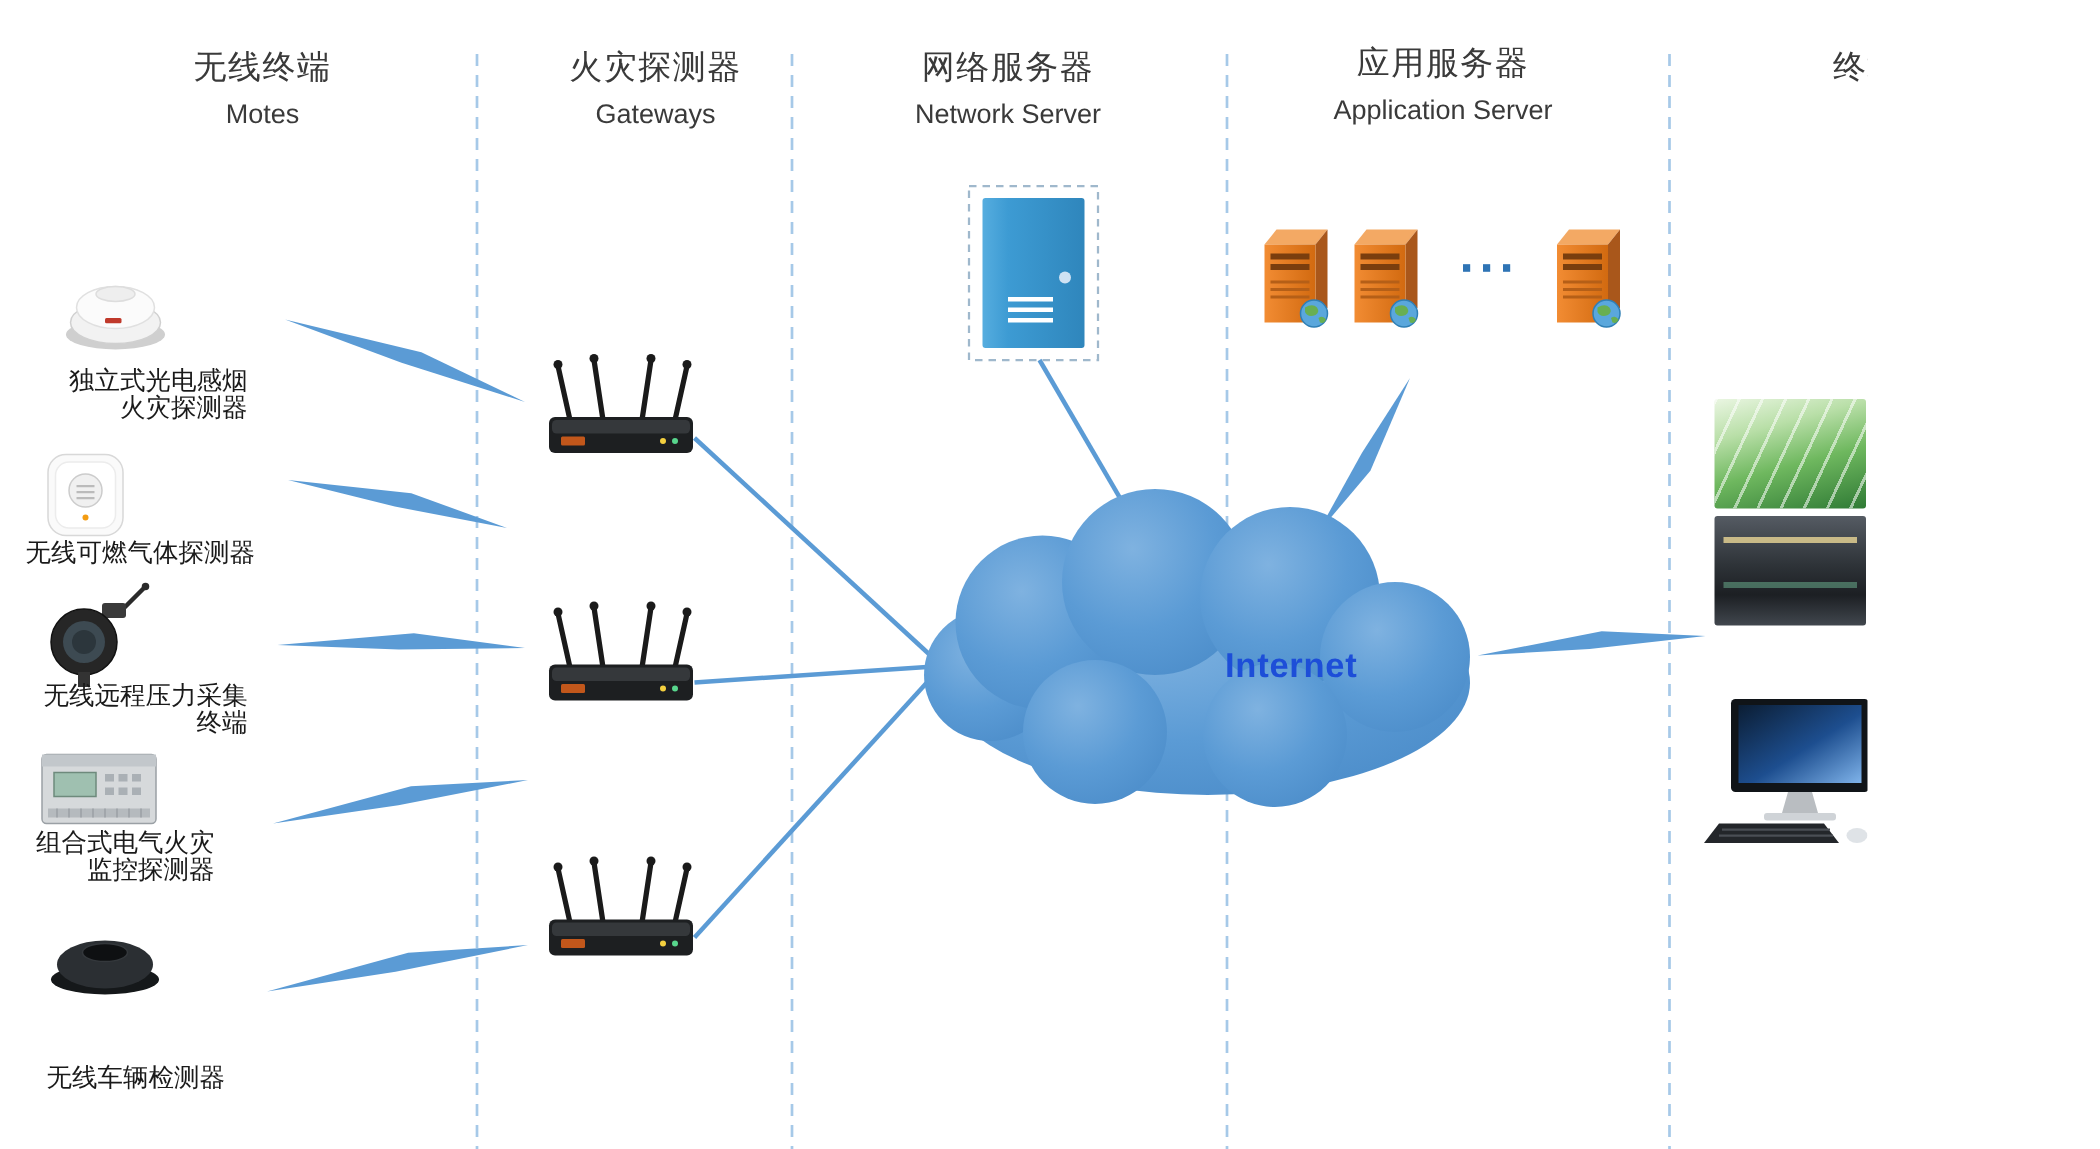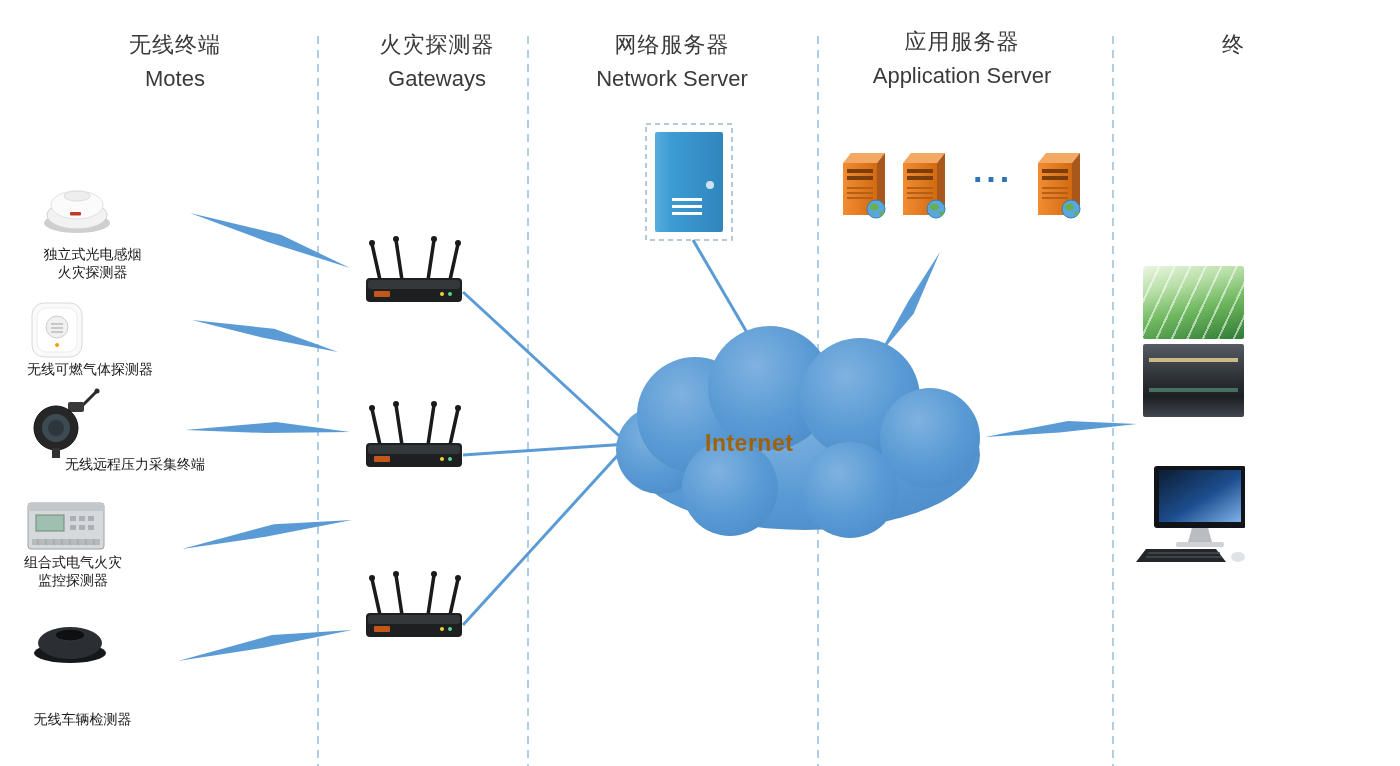--- a/index.html
+++ b/index.html
@@ -4,28 +4,28 @@
 <style>
   html,body{margin:0;padding:0;background:#fff;}
   .canvas{
     position:relative;width:1245px;height:766px;overflow:hidden;background:#fff;
     font-family:"Liberation Sans","DejaVu Sans",sans-serif;color:#333;
   }
   .canvas svg{position:absolute;left:0;top:0;}
   .overlay{position:absolute;}
   .hdr{text-align:center;}
   .hdr-zh{font-size:22px;color:#3a3a3a;letter-spacing:1px;}
-  .hdr-en{font-size:22px;color:#3a3a3a;margin-top:6px;}
+  .hdr-en{font-size:18px;color:#3a3a3a;margin-top:6px;}
   .dev-label{
-    position:absolute;text-align:center;font-size:14px;line-height:18px;color:#1a1a1a;
+    position:absolute;text-align:right;font-size:17px;line-height:18px;color:#1a1a1a;
     white-space:pre-line;
   }
   .cloud-label{
-    position:absolute;left:705px;top:430px;width:200px;text-align:left;
-    font-size:23px;font-weight:bold;color:#a16207;letter-spacing:.5px;
+    position:absolute;left:705px;top:430px;width:200px;text-align:right;
+    font-size:23px;font-weight:bold;color:#1d4ed8;letter-spacing:.5px;
   }
   .server-dots{
     position:absolute;left:965px;top:160px;width:56px;text-align:center;
     font-size:34px;font-weight:bold;color:#2E74B5;letter-spacing:2px;
   }
   
   .sep{stroke:#A6C9E8;stroke-width:1.8;stroke-dasharray:8 6;fill:none;}
   .bolt{fill:#5B9BD5;}
   .link{stroke:#5B9BD5;stroke-width:3;fill:none;}
   .ant{stroke:#1a1a1a;stroke-width:3.5;stroke-linecap:round;fill:none;}
@@ -235,21 +235,21 @@
     <div class="hdr-zh">应用服务器</div>
     <div class="hdr-en">Application Server</div>
   </div>
   <div class="overlay hdr" style="left:1094px;top:30px;width:220px;text-align:right;">
     <div class="hdr-zh">终端应用</div>
   </div>
 
   <div class="dev-label" style="left:20px;top:245px;width:145px;">独立式光电感烟
 火灾探测器</div>
   <div class="dev-label" style="left:10px;top:360px;width:160px;">无线可燃气体探测器</div>
-  <div class="dev-label" style="left:25px;top:455px;width:140px;margin-left:40px;">无线远程压力采集终端</div>
+  <div class="dev-label" style="left:25px;top:455px;width:140px;">无线远程压力采集终端</div>
   <div class="dev-label" style="left:3px;top:553px;width:140px;">组合式电气火灾
 监控探测器</div>
   <div class="dev-label" style="left:15px;top:710px;width:135px;">无线车辆检测器</div>
 
   <div class="cloud-label">Internet</div>
   <div class="server-dots">···</div>
 
   <div class="tile tile-greenhouse overlay" style="left:1143px;top:266px;"></div>
   <div class="tile tile-industrial overlay" style="left:1249px;top:266px;"></div>
   <div class="tile tile-parking overlay" style="left:1143px;top:344px;"></div>

